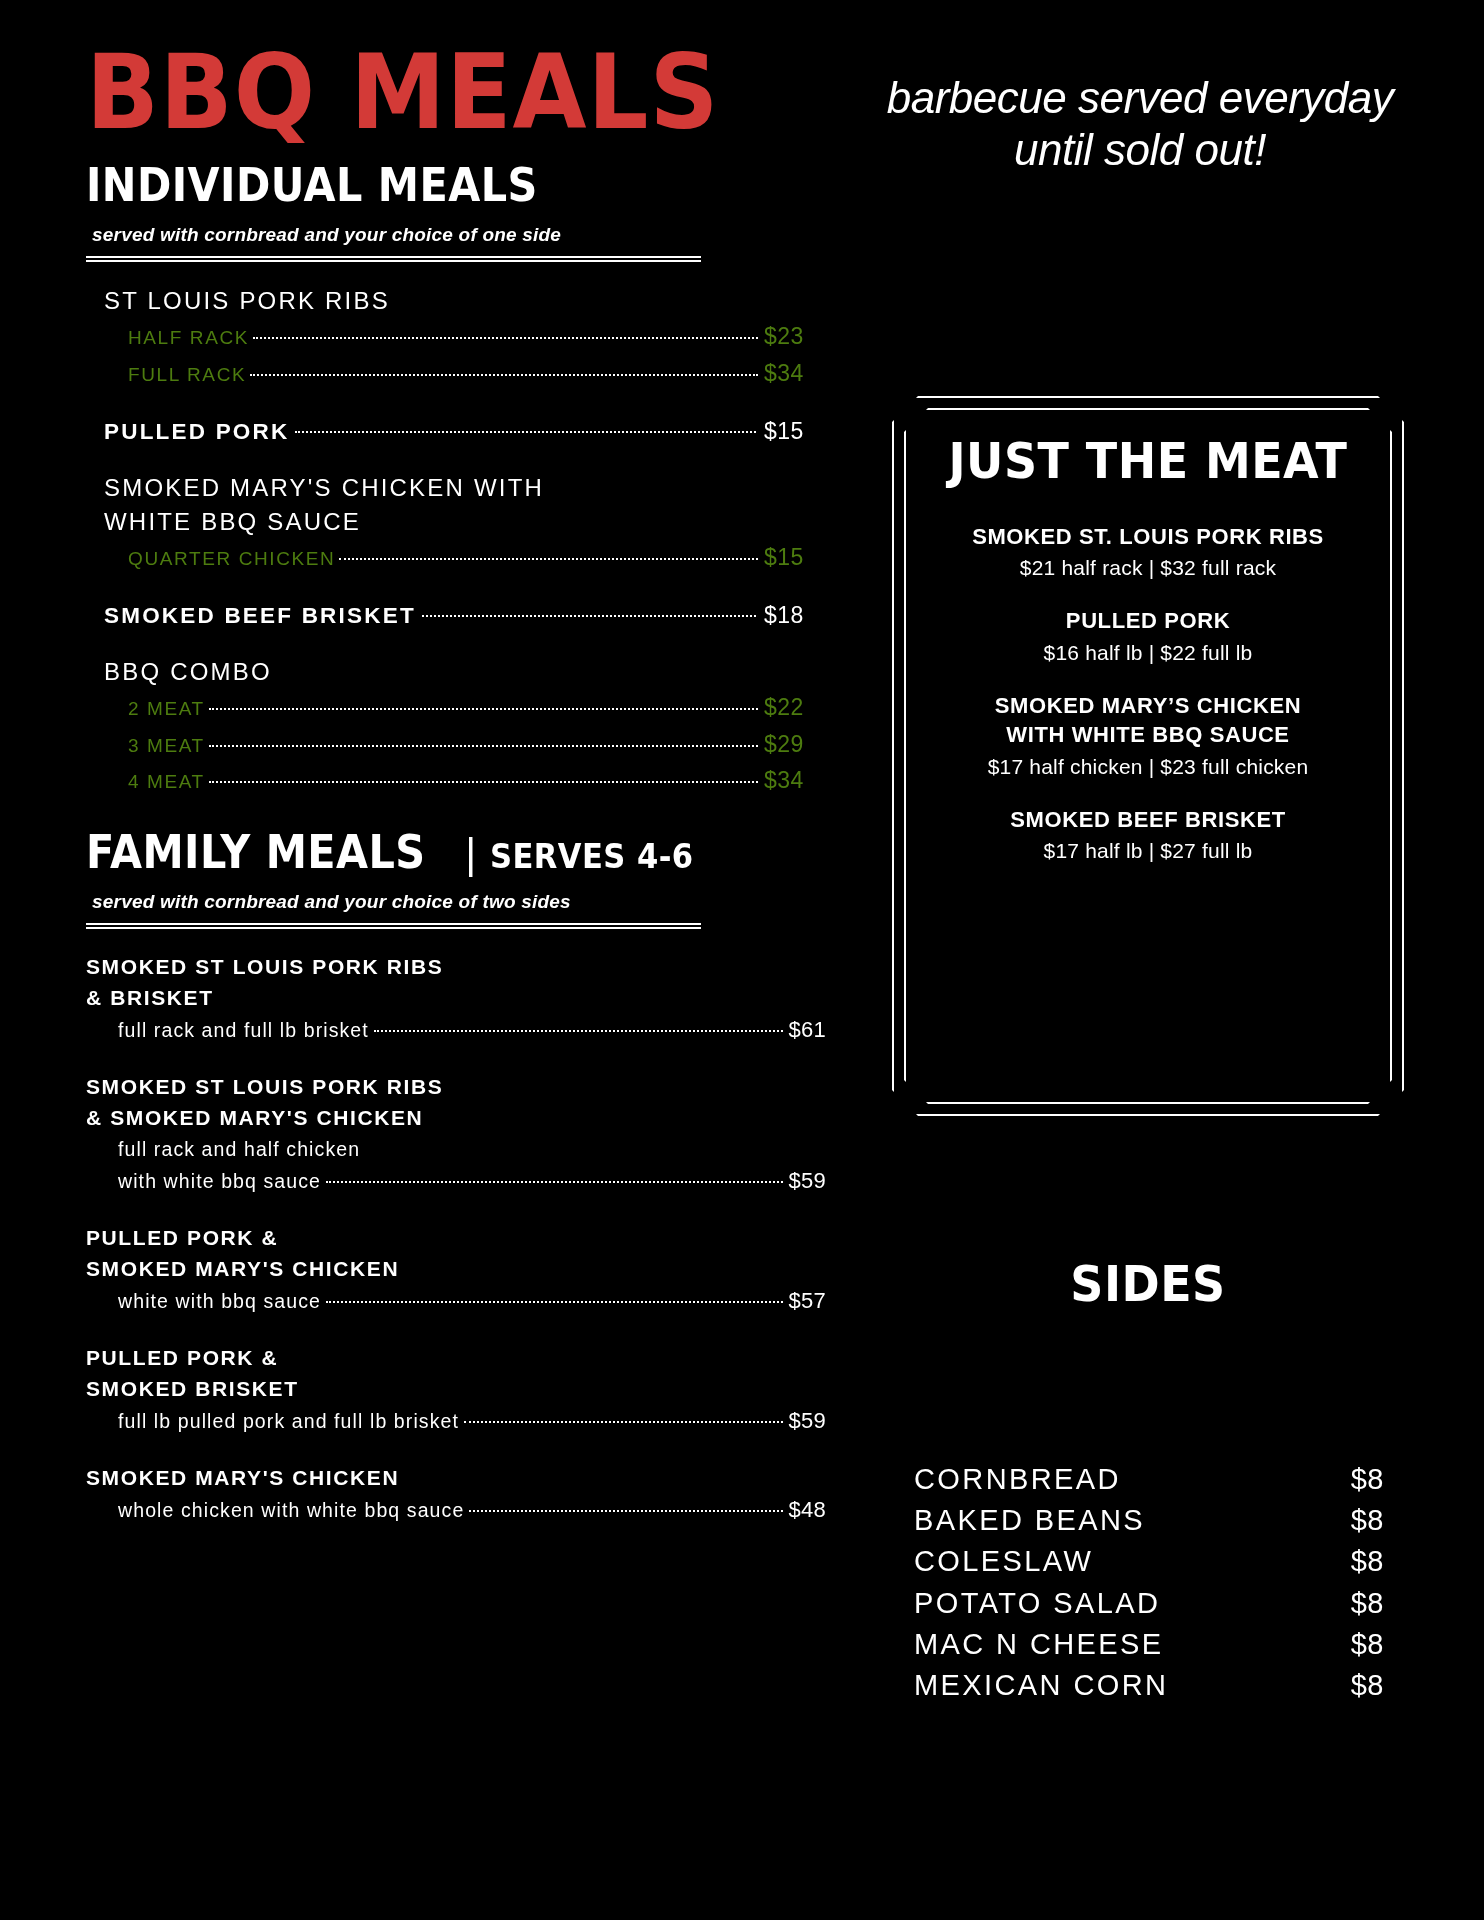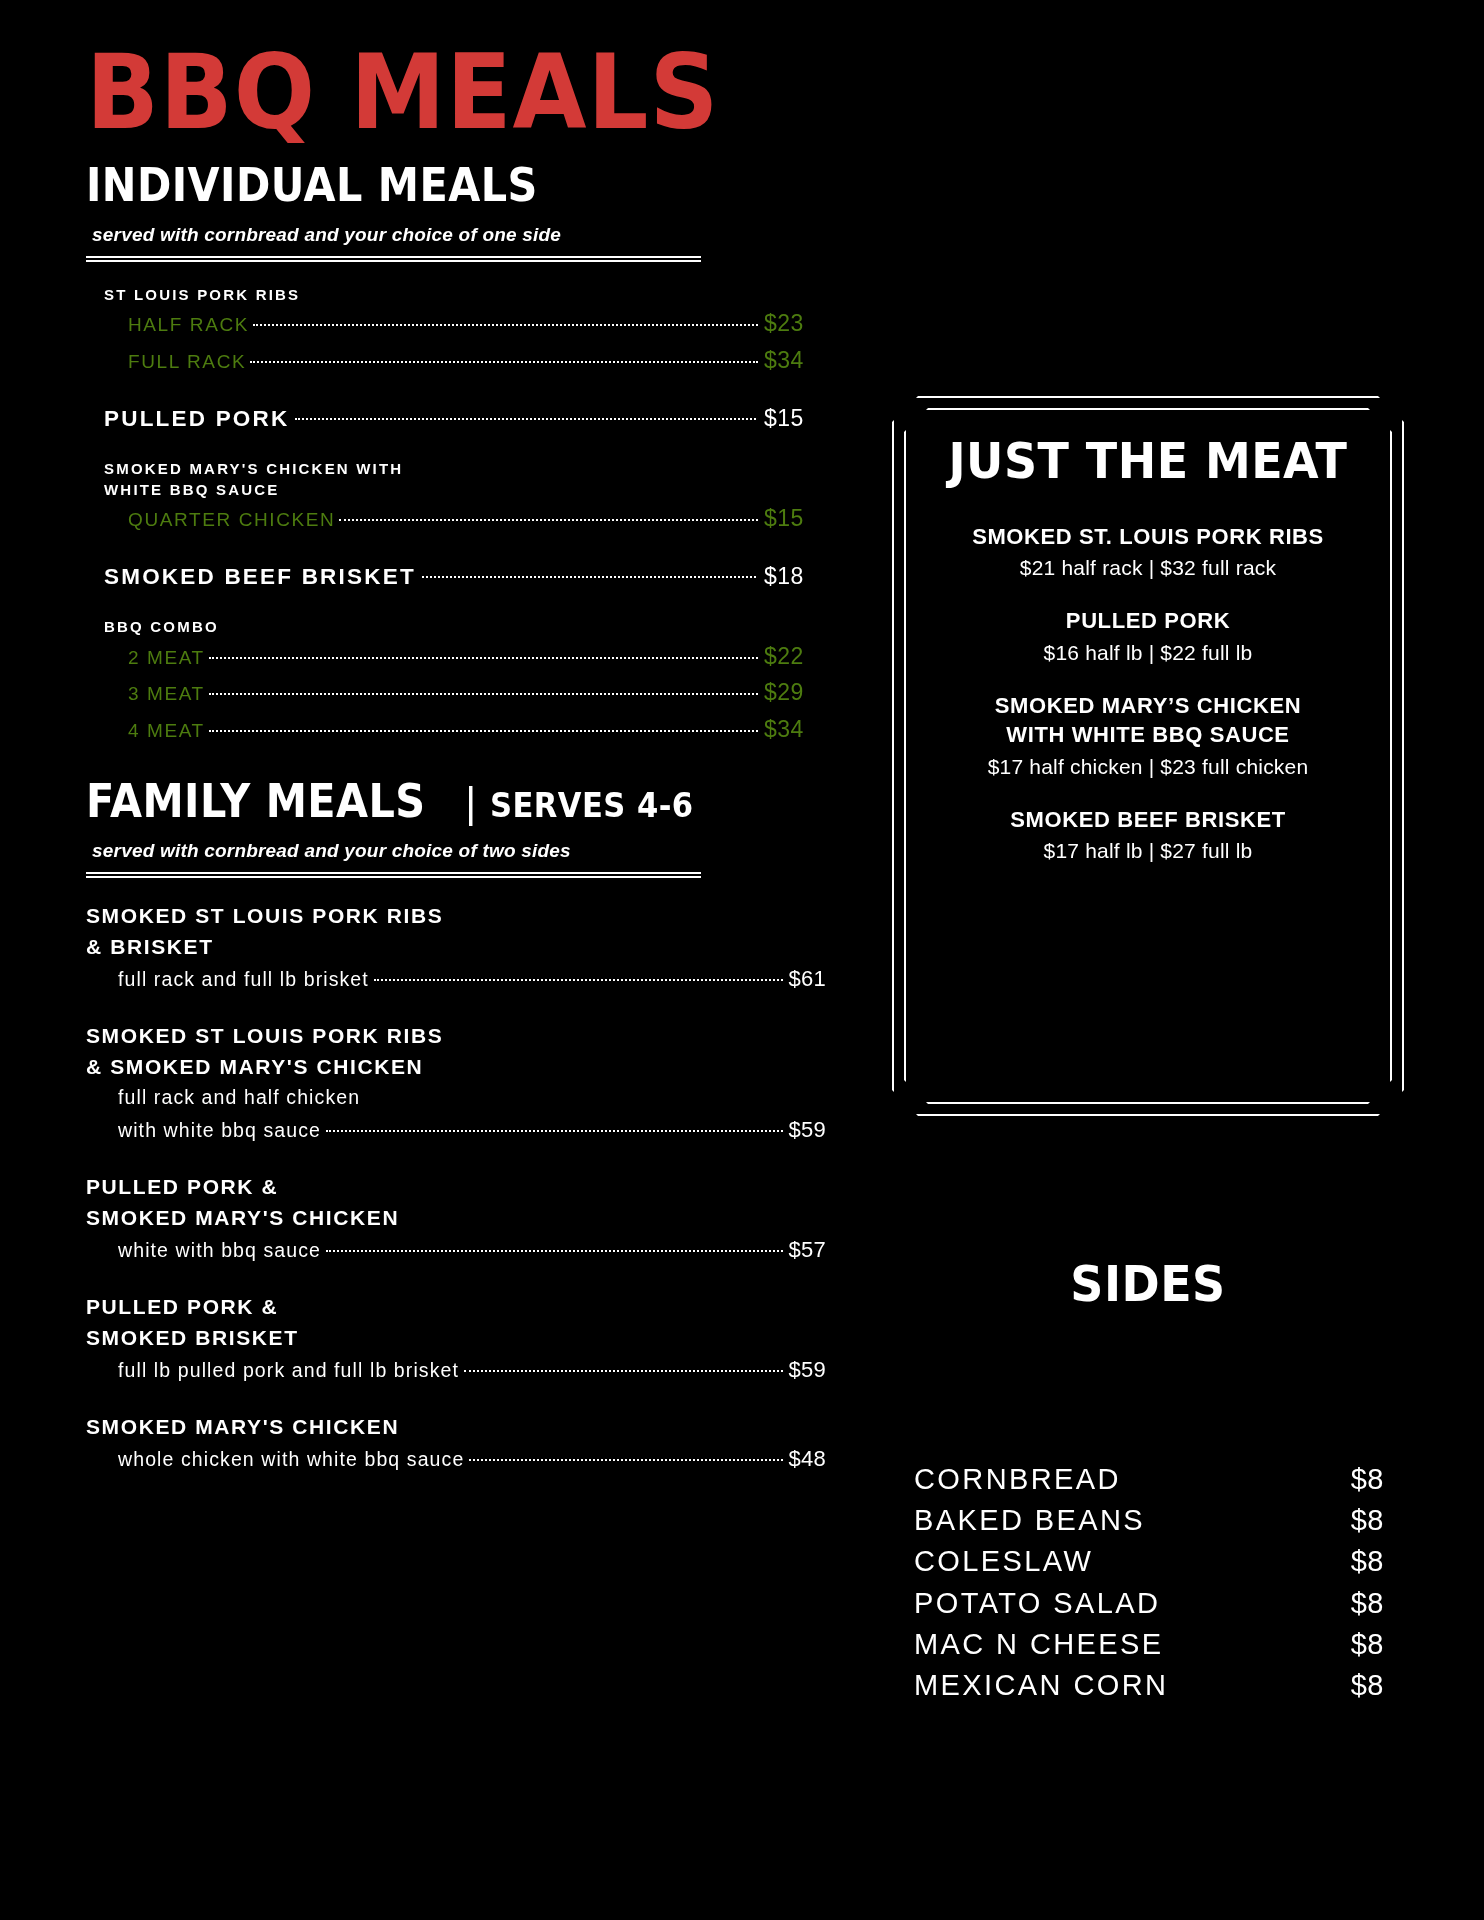--- a/index.html
+++ b/index.html
@@ -64,22 +64,22 @@
     border-top: 2px solid #ffffff;
     border-bottom: 2px solid #ffffff;
     height: 6px;
   }
 
   .menu-list { margin-top: 22px; }
 
   .entry { margin-bottom: 26px; }
 
   .entry-name {
-    font-size: 15px;
-    font-weight: 700;
+    font-size: 24px;
+    font-weight: 400;
     letter-spacing: 2.2px;
     line-height: 1.42;
     margin-left: 18px;
     white-space: pre-line;
   }
 
   
   .row {
     display: flex;
     align-items: baseline;
@@ -447,20 +447,23 @@
         <div class="fam-desc-row">
           <span>whole chicken with white bbq sauce</span>
           <span class="dots"></span>
           <span class="price">$48</span>
         </div>
       </div>
 
     </div>
   </div>
 
+  <div class="right-col">
+    <div class="tagline">barbecue served everyday until sold out!</div>
+  </div>
 
   <div class="panel-wrap">
     <div class="panel-outer">
       <div class="panel-outer-mask"></div>
     </div>
     <div class="panel-inner">
       <div class="panel-inner-mask"></div>
     </div>
     <div class="panel-content">
       <div class="panel-title">JUST THE MEAT</div>

